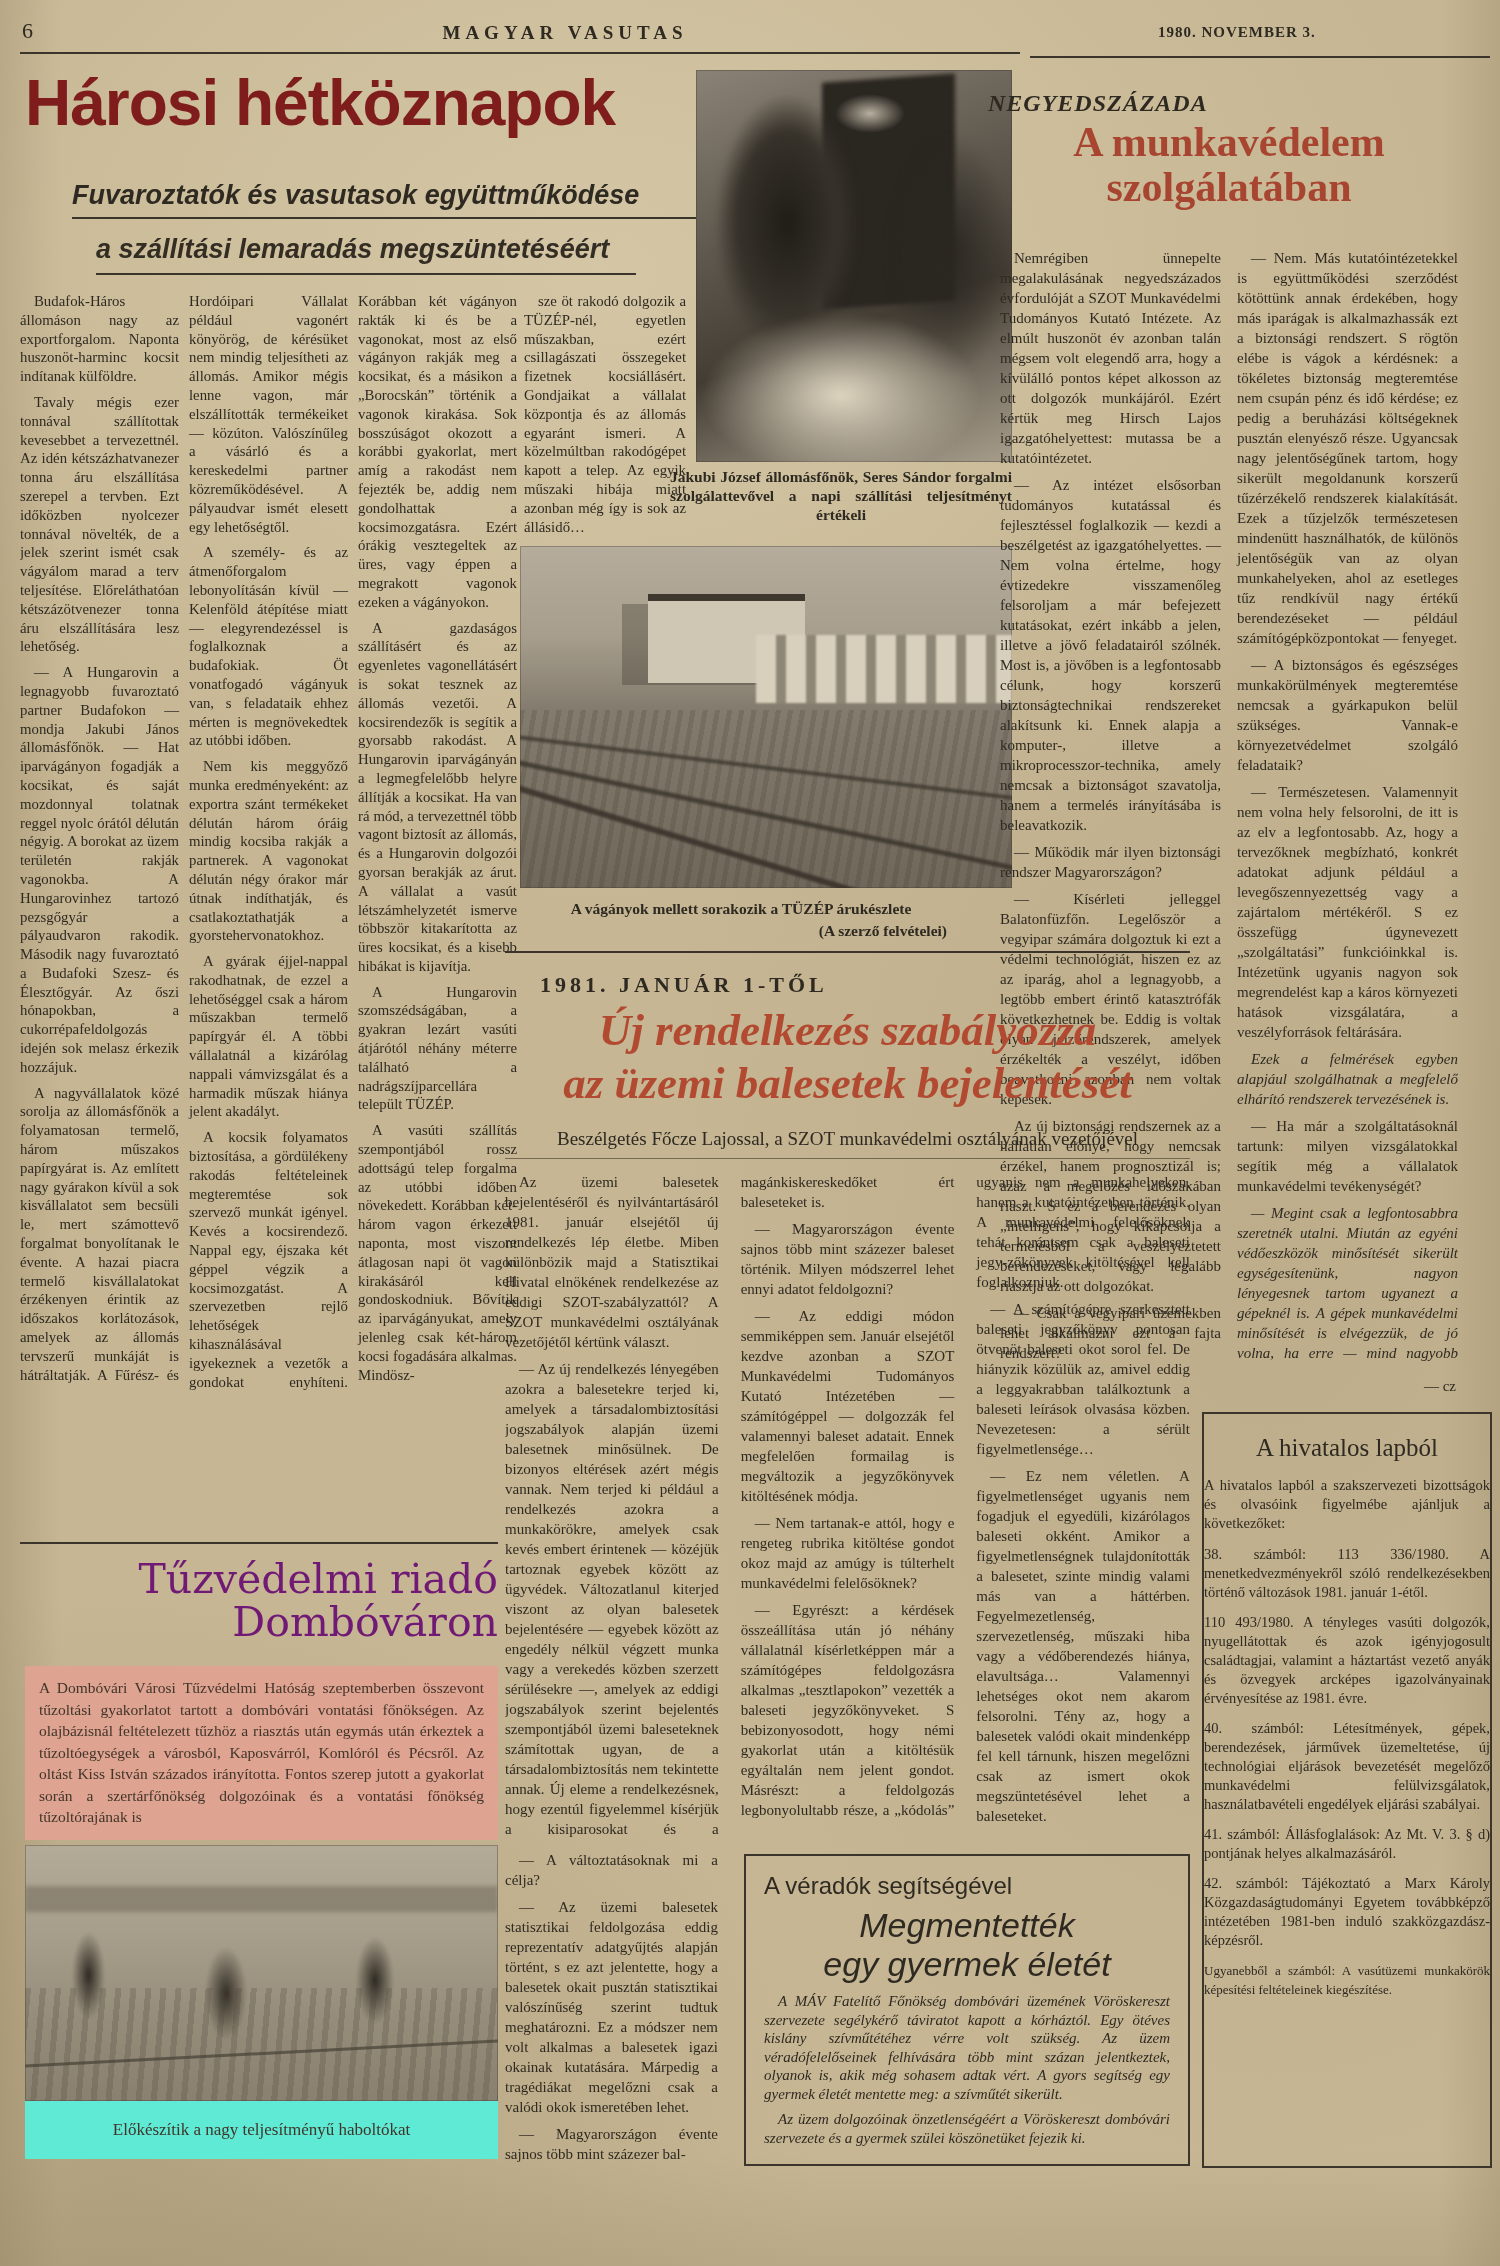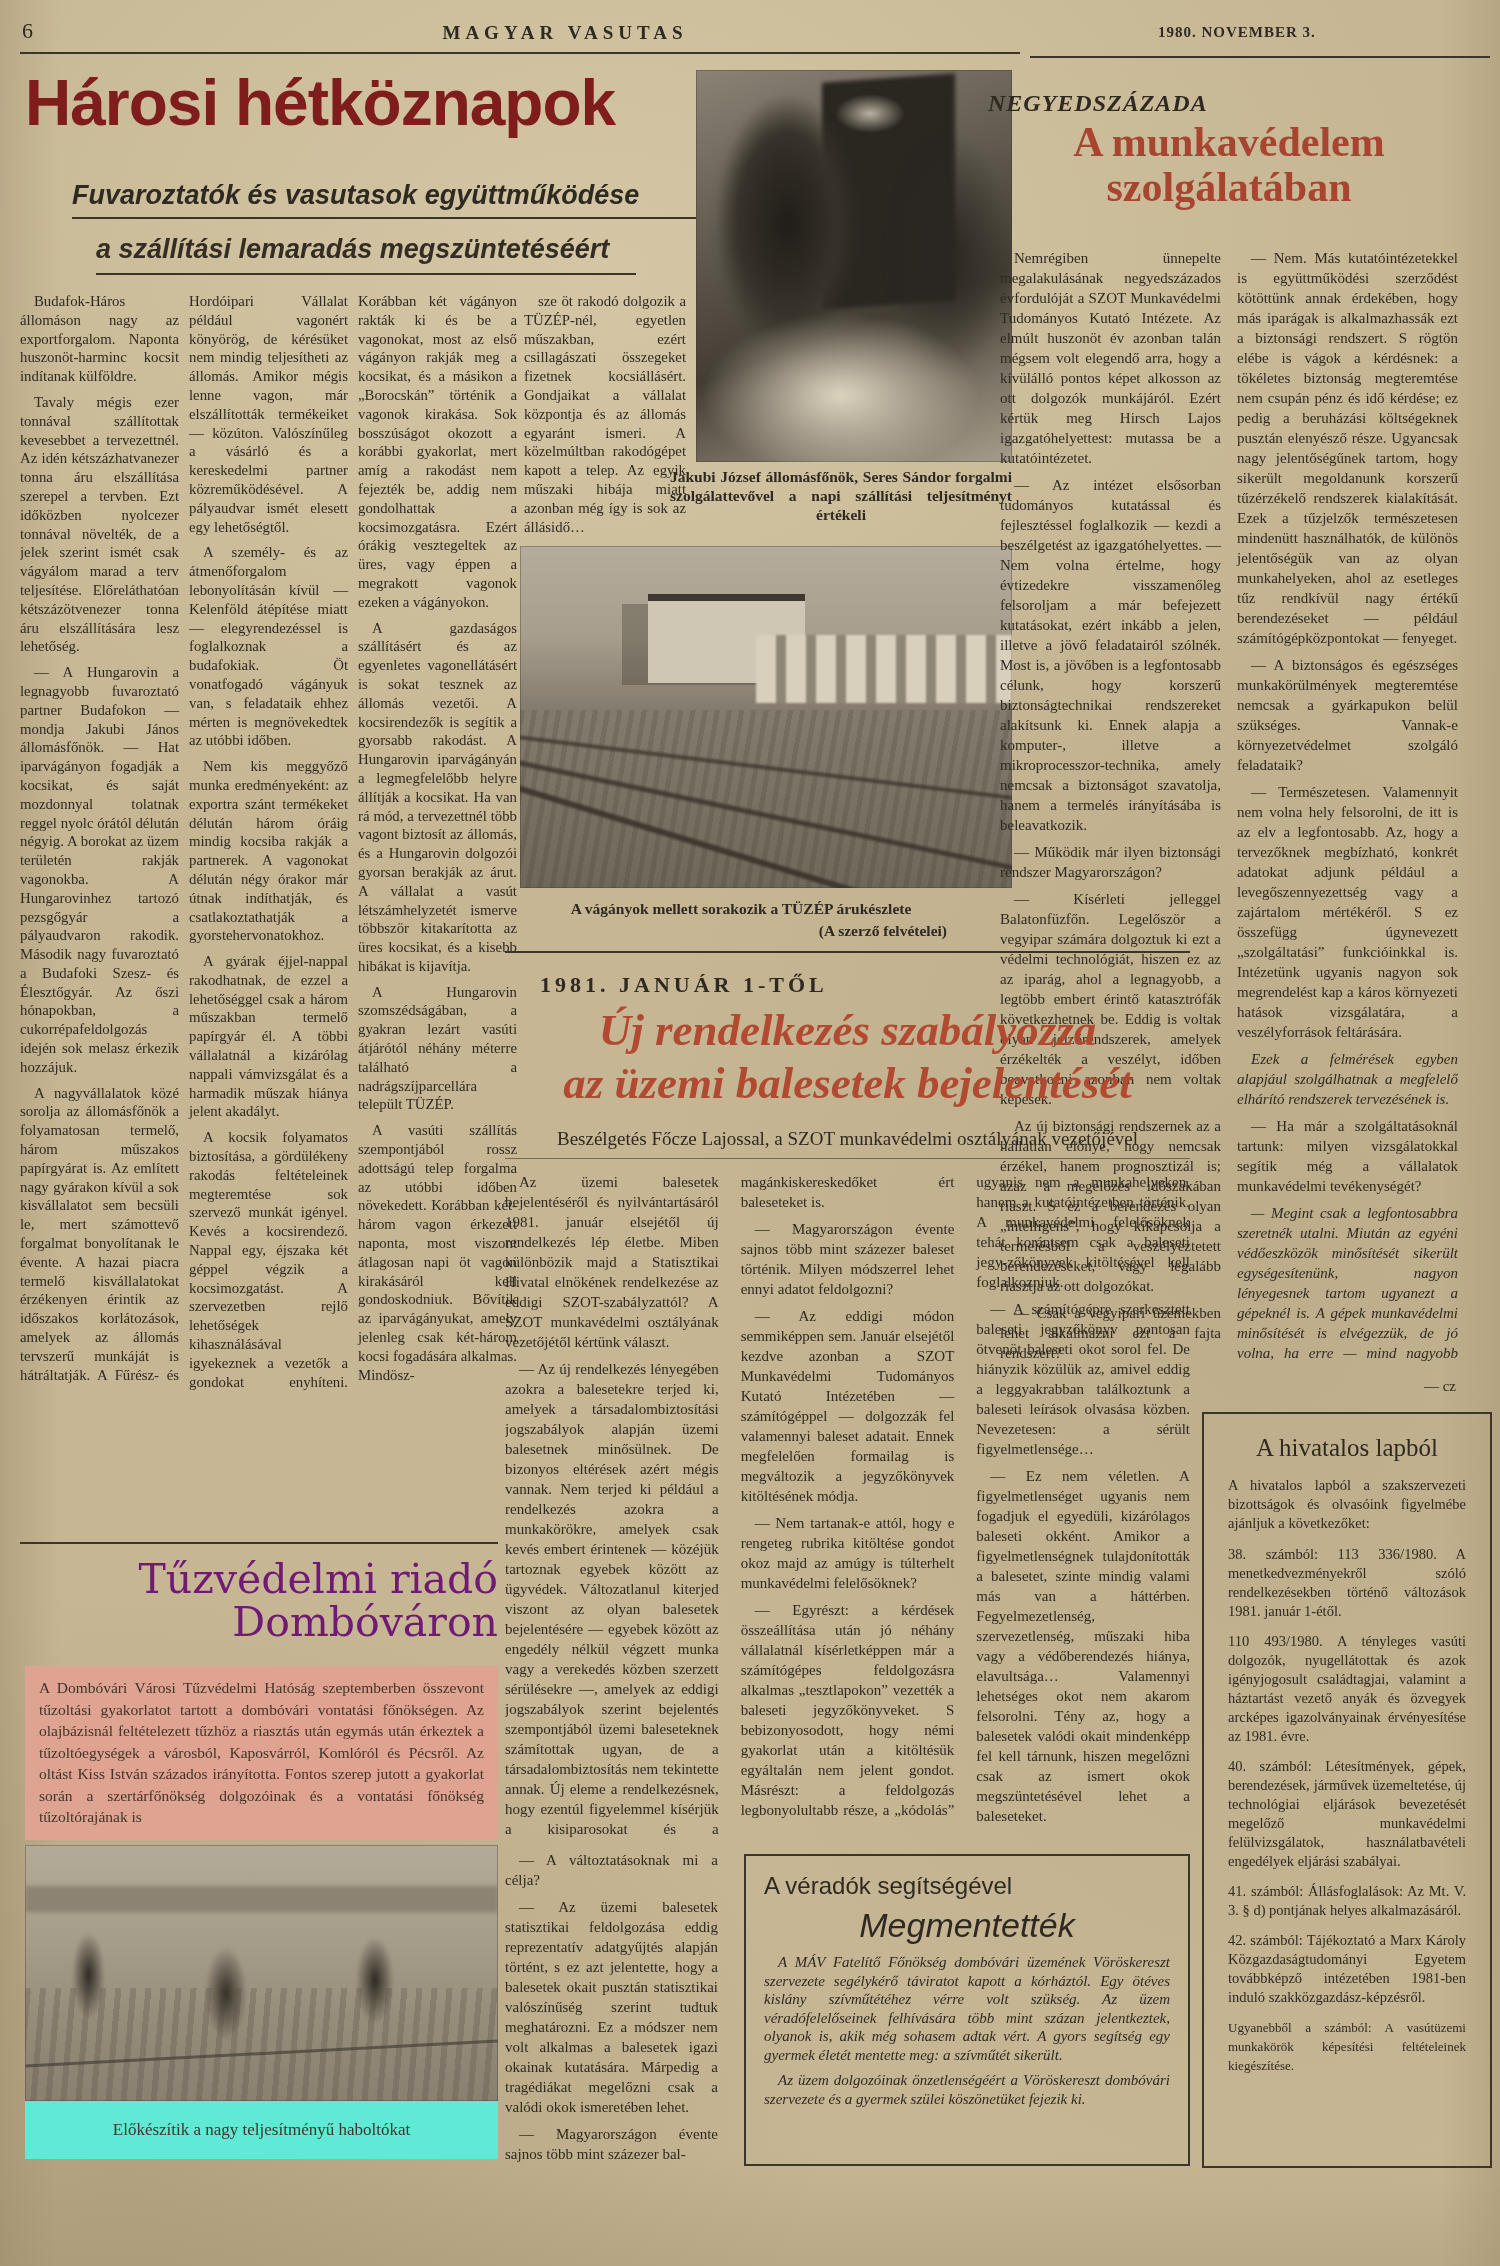--- a/index.html
+++ b/index.html
@@ -128,20 +128,21 @@
 <div class="abs bodytext clip" style="left:505px;top:1850px;width:213px;height:316px;font-size:15px;line-height:20px">
   <p class="q">— A változtatásoknak mi a célja?</p>
   <p>— Az üzemi balesetek statisztikai feldolgozása eddig reprezentatív adatgyűjtés alapján történt, s ez azt jelentette, hogy a balesetek okait pusztán statisztikai valószínűség szerint tudtuk meghatározni. Ez a módszer nem volt alkalmas a balesetek igazi okainak kutatására. Márpedig a tragédiákat megelőzni csak a valódi okok ismeretében lehet.</p>
   <p class="q">— Magyarországon évente sajnos több mint százezer bal-</p>
 </div>
 
 <div class="abs" style="left:744px;top:1854px;width:446px;height:312px;border:2px solid #3b352b;box-sizing:border-box;padding:12px 18px">
   <div class="sans q" style="font-size:24px;margin:4px 0 6px">A véradók segítségével</div>
   <div class="sans q it" style="font-size:34px;line-height:1.15;text-align:center">
     <div>Megmentették</div>
+    <div>egy gyermek életét</div>
   </div>
   <div class="it bodytext" style="font-size:15px;line-height:18.5px;margin-top:8px">
     <p>A MÁV Fatelítő Főnökség dombóvári üzemének Vöröskereszt szervezete segélykérő táviratot kapott a kórháztól. Egy ötéves kislány szívműtétéhez vérre volt szükség. Az üzem véradófelelőseinek felhívására több mint százan jelentkeztek, olyanok is, akik még sohasem adtak vért. A gyors segítség egy gyermek életét mentette meg: a szívműtét sikerült.</p>
     <p>Az üzem dolgozóinak önzetlenségéért a Vöröskereszt dombóvári szervezete és a gyermek szülei köszönetüket fejezik ki.</p>
   </div>
 </div>
 
 <div class="abs rule" style="left:20px;top:1542px;width:478px;height:2px"></div>
 <div class="abs q" style="left:20px;top:1558px;width:478px;text-align:right;font-family:'DejaVu Serif',serif;font-size:41px;line-height:1.06;color:#701a75">
   <div>Tűzvédelmi riadó</div>
@@ -152,21 +153,21 @@
 <div class="abs photo" style="left:25px;top:1845px;width:473px;height:256px;background:linear-gradient(#b3aa97,#a59c89 38%,#958c79 68%,#898070)">
   <div style="position:absolute;left:0;top:16%;width:100%;height:10%;background:rgba(110,101,85,.5);filter:blur(2px)"></div>
   <div style="position:absolute;left:10%;top:34%;width:7%;height:34%;background:radial-gradient(closest-side,#2d2922,rgba(45,41,34,0));filter:blur(1px)"></div>
   <div style="position:absolute;left:38%;top:40%;width:9%;height:36%;background:radial-gradient(closest-side,#332e26,rgba(51,46,38,0));filter:blur(1px)"></div>
   <div style="position:absolute;left:70%;top:36%;width:8%;height:34%;background:radial-gradient(closest-side,#2d2922,rgba(45,41,34,0));filter:blur(1px)"></div>
   <div style="position:absolute;left:0;bottom:18%;width:100%;height:3px;background:rgba(50,45,37,.55);transform:rotate(-3deg)"></div>
   <div style="position:absolute;left:0;bottom:0;width:100%;height:44%;background:repeating-linear-gradient(95deg,rgba(70,64,54,.22) 0 6px,rgba(0,0,0,0) 6px 15px)"></div>
 </div>
 <div class="abs q" style="left:25px;top:2101px;width:473px;height:58px;background:#5eead4;box-sizing:border-box;padding-top:19px;text-align:center;font-size:17px;color:#41352a">Előkészítik a nagy teljesítményű haboltókat</div>
 
-<div class="abs" style="left:1202px;top:1412px;width:290px;height:756px;border:2px solid #3b352b;box-sizing:border-box;padding:14px 24px;overflow:hidden">
+<div class="abs" style="left:1202px;top:1412px;width:290px;height:756px;border:2px solid #3b352b;box-sizing:border-box;padding:14px 0;overflow:hidden">
   <div class="q" style="font-size:25px;text-align:center;margin:6px 0 14px">A hivatalos lapból</div>
   <p class="just" style="font-size:14.5px;line-height:19px;margin:0 0 12px">A hivatalos lapból a szakszervezeti bizottságok és olvasóink figyelmébe ajánljuk a következőket:</p>
   <p class="just" style="font-size:14.5px;line-height:19px;margin:0 0 11px">
     <span class="q">38. számból:</span>
     <span>113 336/1980. A menetkedvezményekről szóló rendelkezésekben történő változások 1981. január 1-étől.</span>
   </p>
   <p class="just" style="font-size:14.5px;line-height:19px;margin:0 0 11px">
     <span class="q">110 493/1980.</span>
     <span>A tényleges vasúti dolgozók, nyugellátottak és azok igényjogosult családtagjai, valamint a háztartást vezető anyák és özvegyek arcképes igazolványainak érvényesítése az 1981. évre.</span>
   </p>

